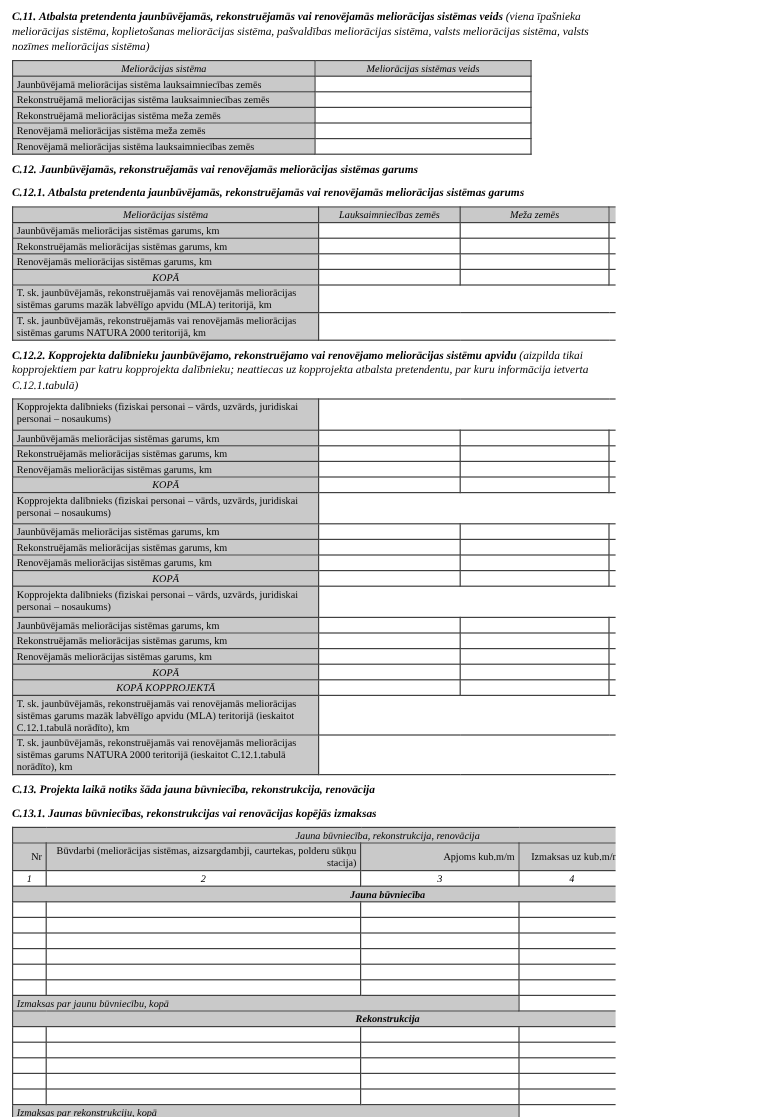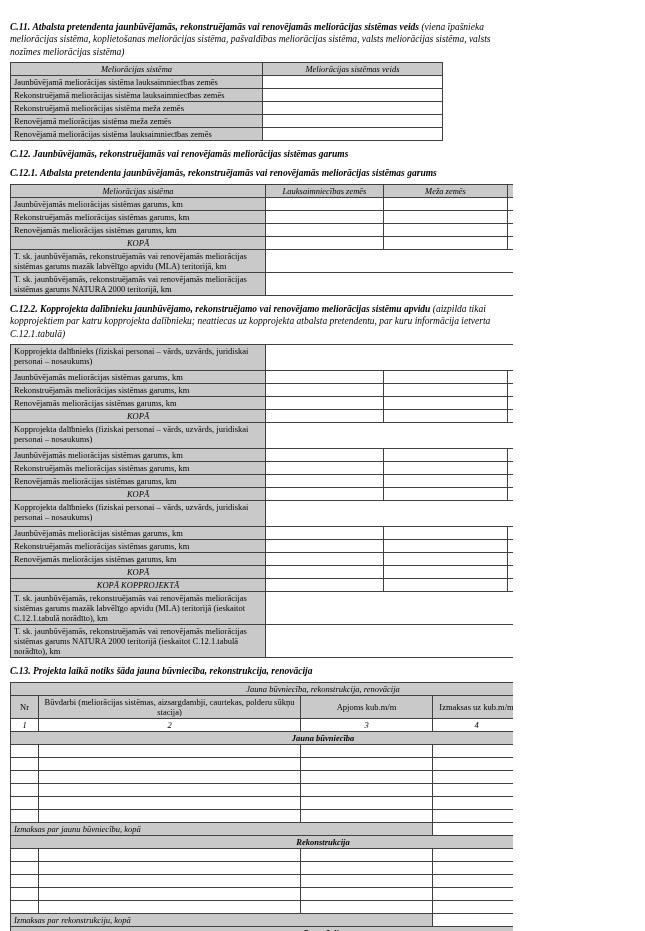--- a/index.html
+++ b/index.html
@@ -1,20 +1,20 @@
 <!DOCTYPE html>
 <html><head>
 <meta charset="utf-8">
 <style>
   * { box-sizing: border-box; margin: 0; padding: 0; }
   html, body { background: #ffffff; }
   .page {
     width: 513px;
     height: 931px;
-    padding: 21px 10px;
+    padding: 9px 10px;
     background: #ffffff;
     font-family: "Liberation Serif", "DejaVu Serif", serif;
     color: #000;
     overflow: hidden;
   }
   .sec-head { font-size: 9.5px; line-height: 1.3; margin: 7px 0 4px 0; }
   .sec-head.first { margin-top: 0; }
   .bi { font-weight: bold; font-style: italic; }
   .it { font-style: italic; }
   table.t { border-collapse: collapse; table-layout: fixed; width: 625px; }
@@ -26,21 +26,21 @@
     padding: 1px 3px;
     vertical-align: top;
     height: 13px;
     overflow: hidden;
     word-wrap: break-word;
   }
   .gray { background: #c9c9c9; }
   .center { text-align: center; font-style: italic; }
   .right { }
   tr.tall td { height: 26px; }
-  .t4 td.hdr { vertical-align: middle; text-align: center; }
+  .t4 td.hdr { vertical-align: middle; text-align: right; }
 </style>
 </head>
 <body>
 
 <div class="page">
 
   <p class="sec-head first">
     <span class="bi">C.11.</span>
     <span class="bi">Atbalsta pretendenta jaunbūvējamās, rekonstruējamās vai renovējamās meliorācijas sistēmas veids</span>
     <span class="it">(viena īpašnieka meliorācijas sistēma, koplietošanas meliorācijas sistēma, pašvaldības meliorācijas sistēma, valsts meliorācijas sistēma, valsts nozīmes meliorācijas sistēma)</span>
@@ -255,20 +255,24 @@
       <td colspan="3"></td>
     </tr>
   </tbody>
     </table>
 
   <p class="sec-head">
     <span class="bi">C.13.</span>
     <span class="bi">Projekta laikā notiks šāda jauna būvniecība, rekonstrukcija, renovācija</span>
   </p>
 
+  <p class="sec-head">
+    <span class="bi">C.13.1.</span>
+    <span class="bi">Jaunas būvniecības, rekonstrukcijas vai renovācijas kopējās izmaksas</span>
+  </p>
 
   <table class="t t4">
     <colgroup>
         <col style="width:28px">
         <col style="width:262px">
         <col style="width:132px">
         <col style="width:88px">
         <col style="width:115px">
       </colgroup>
     <tbody>

